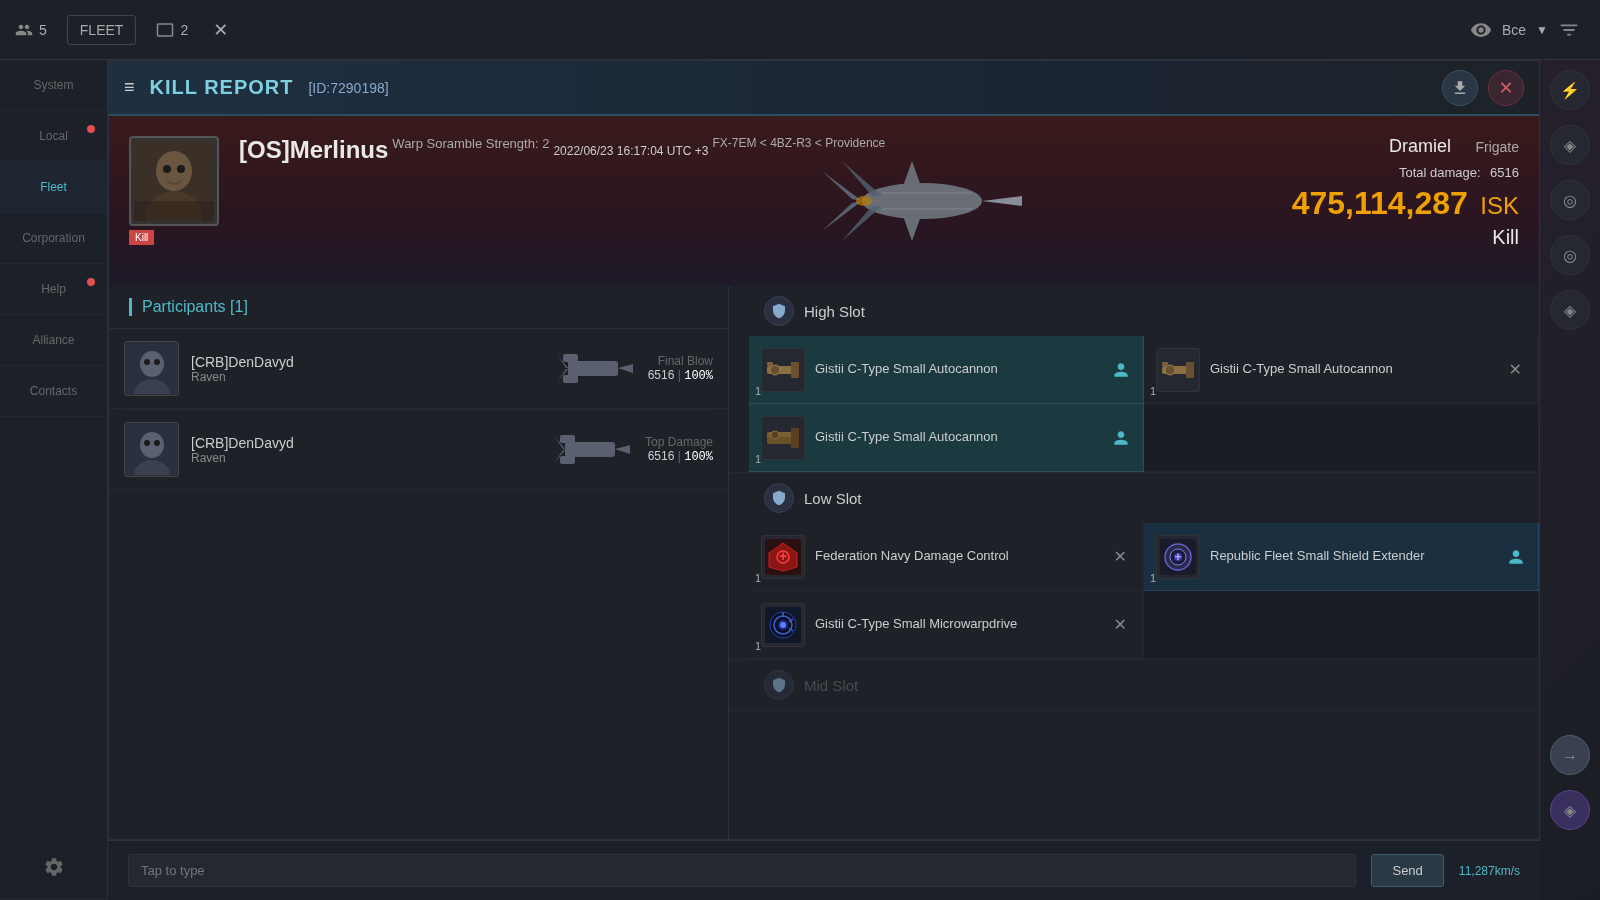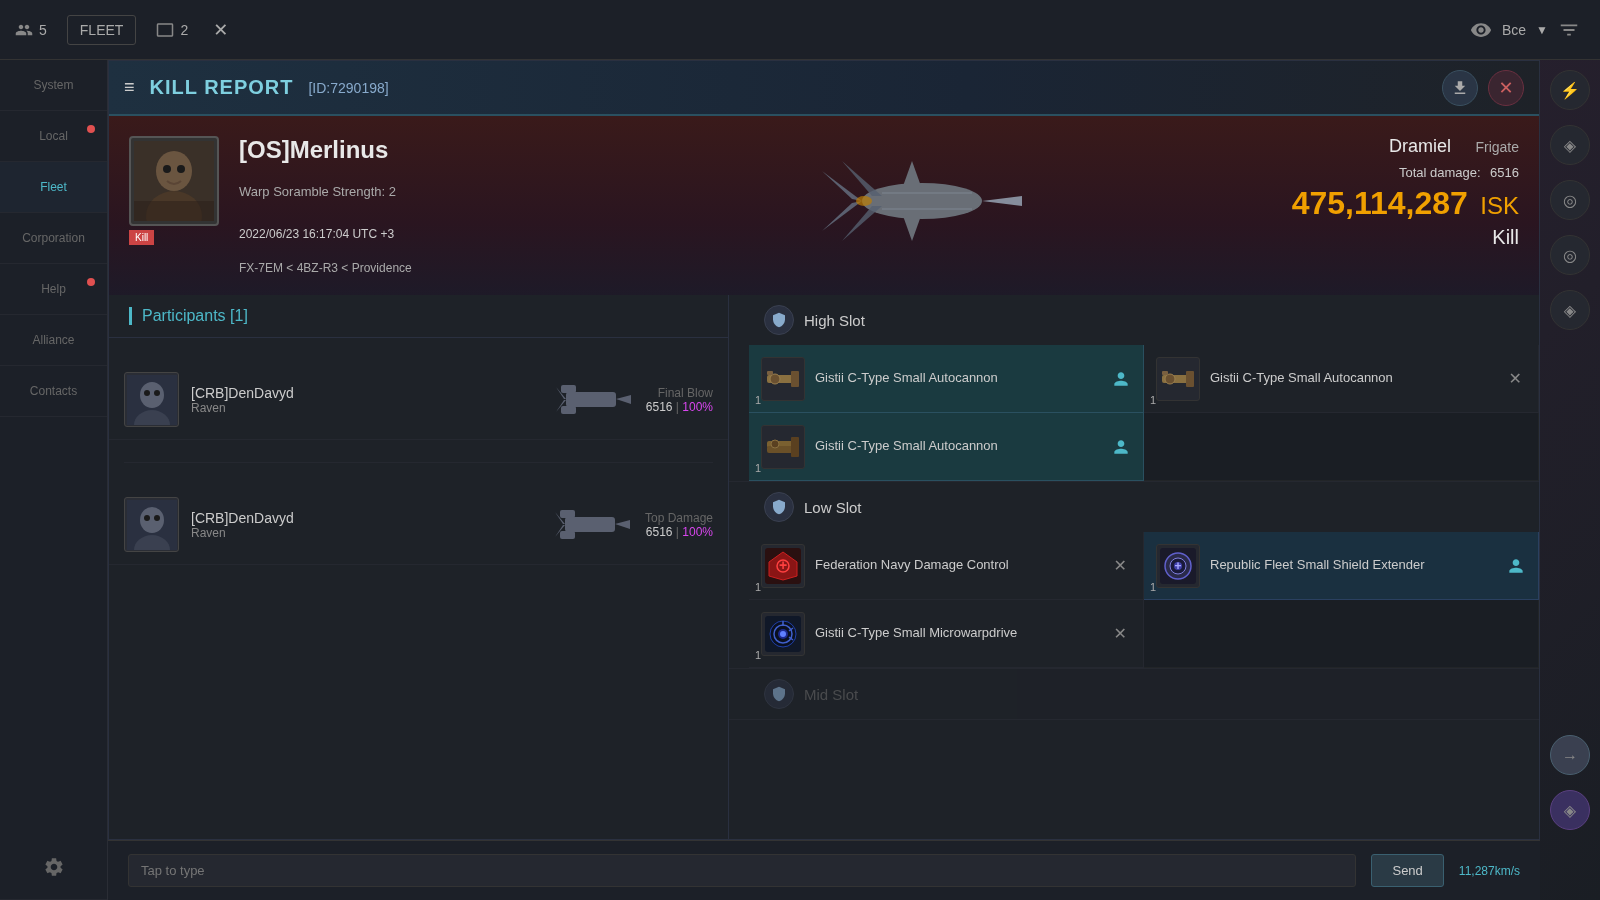--- a/index.html
+++ b/index.html
@@ -285,22 +285,22 @@
       background: #cc4444;
       color: white;
       font-size: 10px;
       padding: 2px 6px;
       margin-top: 4px;
       display: inline-block;
     }
 
     .kill-meta {
       display: flex;
-      flex-direction: column;
-      gap: 20px;
+      flex-direction: row;
+      gap: 4px;
     }
 
     .pilot-name {
       color: #e8e8e8;
       font-size: 24px;
       font-weight: bold;
     }
 
     .warp-info {
       color: #aaa;
@@ -389,21 +389,20 @@
     }
 
     
     .participants-panel {
       width: 620px;
       background: #1e2228;
       border-right: 1px solid #2a3040;
       display: flex;
       flex-direction: column;
       overflow-y: auto;
-      gap: 22px;
     }
 
     .section-header {
       padding: 12px 20px;
       border-bottom: 1px solid #2a3040;
     }
 
     .section-title {
       color: #4db8c8;
       font-size: 16px;
@@ -461,21 +460,22 @@
 
     .participant-stats .label {
       color: #666;
     }
 
     .participant-stats .damage {
       color: #ccc;
     }
 
     .participant-stats .percent {
-      color: #d946ef;
+      color: #ffffff;
+      font-family: Liberation Mono, monospace;
     }
 
     
     .equipment-panel {
       flex: 1;
       background: #1e2228;
       display: flex;
       flex-direction: column;
       overflow-y: auto;
     }

